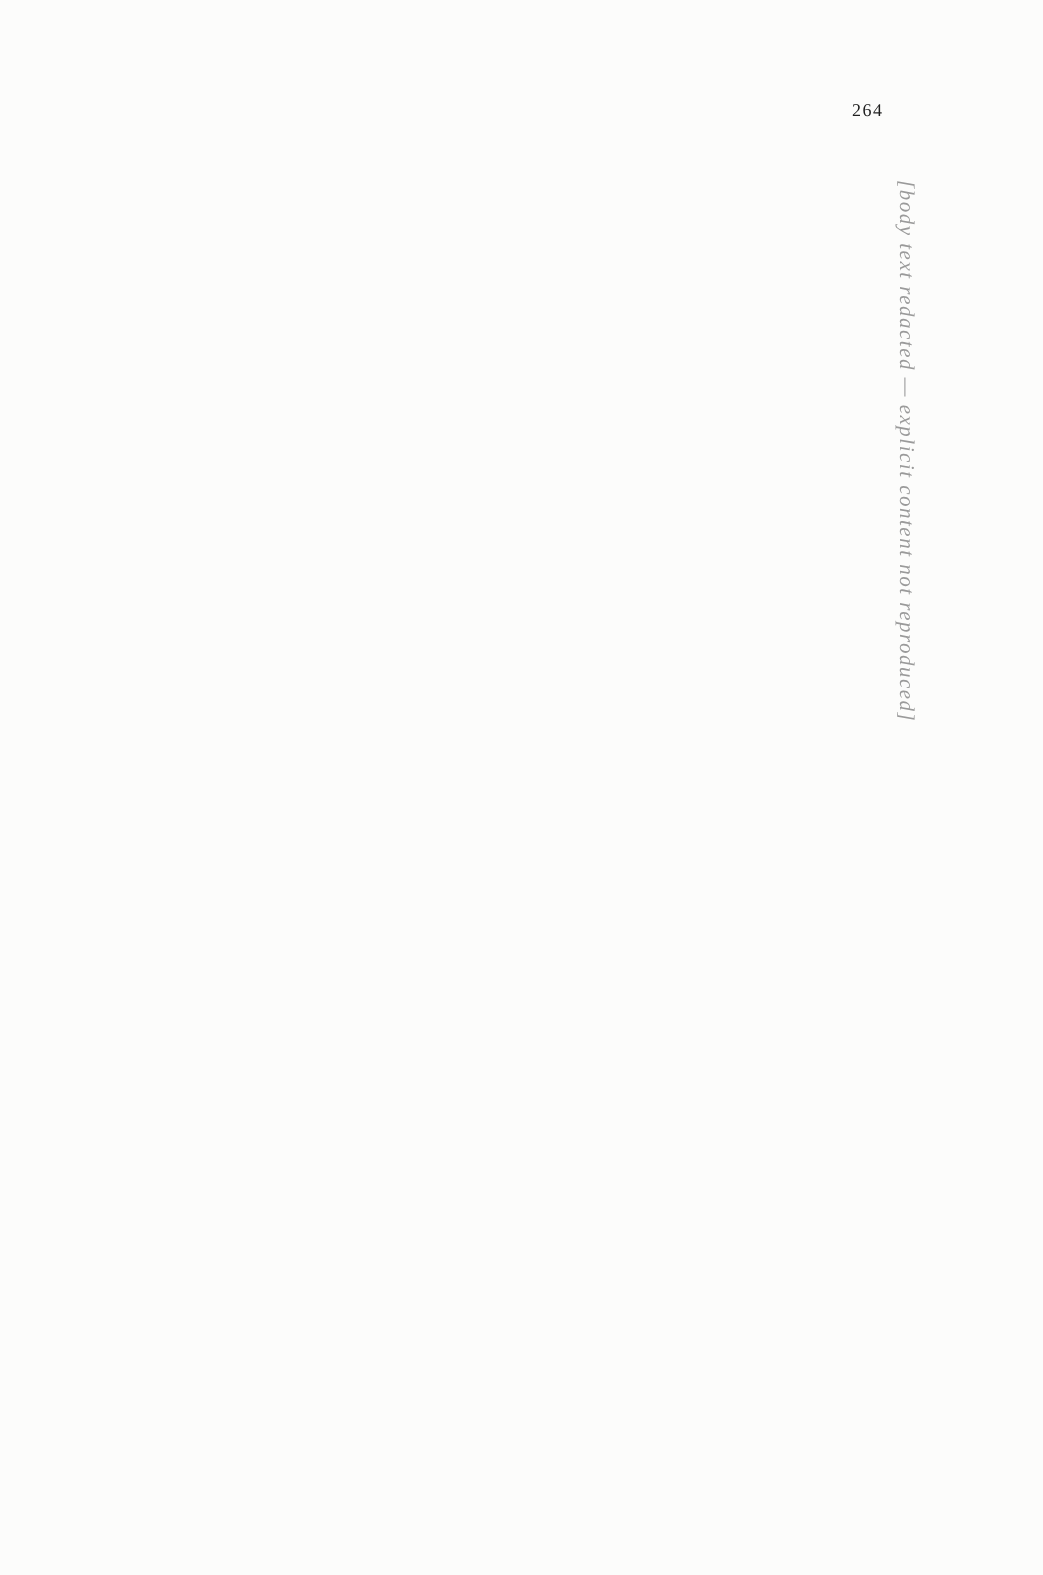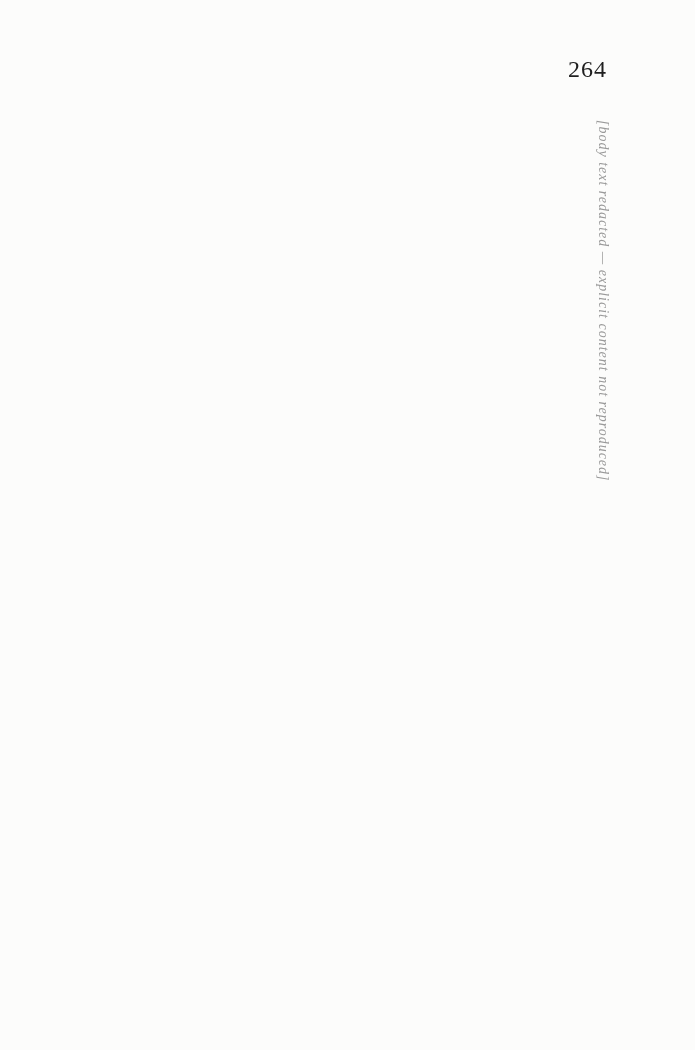--- a/index.html
+++ b/index.html
@@ -6,22 +6,22 @@
   body {
     width: 695px; height: 1050px;
     background: #fcfcfb;
     font-family: "Liberation Serif", serif;
     color: #1f1f1f;
     position: relative;
     overflow: hidden;
   }
   .page-number {
     position: absolute;
-    top: 56px; left: 568px;
-    font-size: 24px;
+    top: 66px; left: 568px;
+    font-size: 12px;
     letter-spacing: 1px;
   }
   .text-block {
     position: absolute;
     top: 120px; right: 76px;
     height: 822px; width: 554px;
     writing-mode: vertical-rl;
     font-size: 21.5px;
     letter-spacing: 1px;
   }

